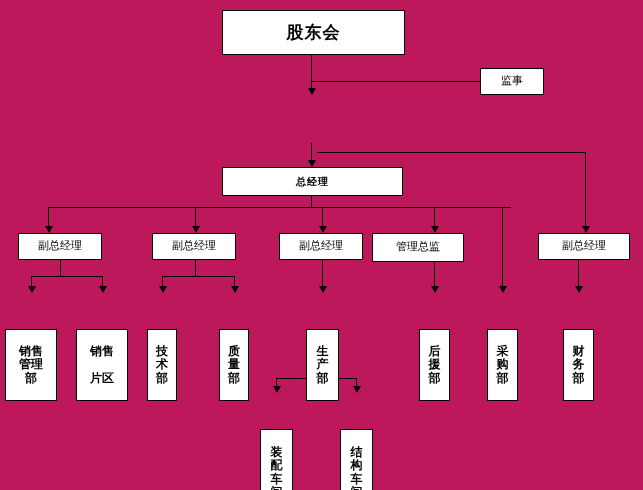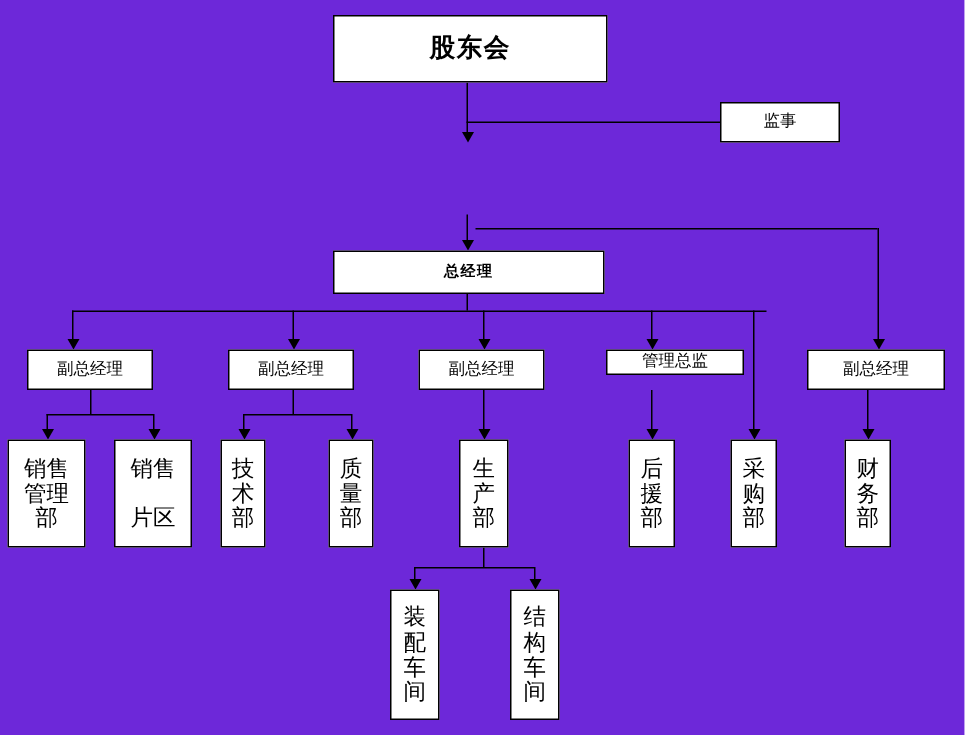--- a/index.html
+++ b/index.html
@@ -4,21 +4,21 @@
 <style>
   html, body {
     margin: 0;
     padding: 0;
     background: #ffffff;
   }
   #canvas {
     position: relative;
     width: 643px;
     height: 490px;
-    background: #6d28d9;
+    background: #be185d;
     font-family: "DejaVu Sans", "Liberation Sans", sans-serif;
     overflow: hidden;
   }
   .node {
     position: absolute;
     box-sizing: border-box;
     border: 1px solid #000000;
     background: #ffffff;
     display: flex;
     align-items: center;
@@ -27,21 +27,21 @@
     color: #000000;
     line-height: 1.12;
     white-space: pre-line;
     z-index: 3;
   }
   
   .n-top    { font-size: 17px; font-weight: 700; letter-spacing: 1px; }
   .n-head   { font-size: 16px; font-weight: 700; letter-spacing: 1px; }
   .n-gm     { font-size: 10px; font-weight: 700; letter-spacing: 1px; }
   .n-mid    { font-size: 11px; font-weight: 400; letter-spacing: 0px; }
-  .n-leaf   { font-size: 15px; font-weight: 400; letter-spacing: 0px; }
+  .n-leaf   { font-size: 12px; font-weight: 700; letter-spacing: 0px; margin-top: 36px; }
   .n-small  { font-size: 11px; font-weight: 400; }
 
   
   .ln {
     position: absolute;
     background: #000000;
     z-index: 1;
   }
   .hline { height: 1px; }
   .vline { width: 1px; }
@@ -116,32 +116,32 @@
 
   <div class="ln vline" style="left:322px; top:365px; height:13px;"></div>
   <div class="ln hline" style="left:276px; top:378px; width:80px;"></div>
   <div class="ln vline" style="left:276px; top:378px; height:8px;"></div>
   <div class="arrow" style="left:273px; top:386px;"></div>
   <div class="ln vline" style="left:356px; top:378px; height:8px;"></div>
   <div class="arrow" style="left:353px; top:386px;"></div>
 
   <div class="node n-top" style="left:222px; top:10px; width:183px; height:45px;">股东会</div>
 
-  <div class="node n-small" style="left:480px; top:68px; width:80px; height:27px;">监事</div>
+  <div class="node n-small" style="left:480px; top:68px; width:64px; height:27px;">监事</div>
 
 
   <div class="node n-gm" style="left:222px; top:167px; width:181px; height:29px;">总经理</div>
 
   <div class="node n-mid" style="left:18px; top:233px; width:84px; height:27px;">副总经理</div>
 
   <div class="node n-mid" style="left:152px; top:233px; width:84px; height:27px;">副总经理</div>
 
   <div class="node n-mid" style="left:279px; top:233px; width:84px; height:27px;">副总经理</div>
 
-  <div class="node n-mid" style="left:404px; top:233px; width:92px; height:17px;">管理总监</div>
+  <div class="node n-mid" style="left:372px; top:233px; width:92px; height:29px;">管理总监</div>
 
   <div class="node n-mid" style="left:538px; top:233px; width:92px; height:27px;">副总经理</div>
 
   <div class="node n-leaf" style="left:5px; top:293px; width:52px; height:72px;">销售
 管理
 部</div>
 
   <div class="node n-leaf" style="left:76px; top:293px; width:52px; height:72px;">销售
 
 片区</div>

